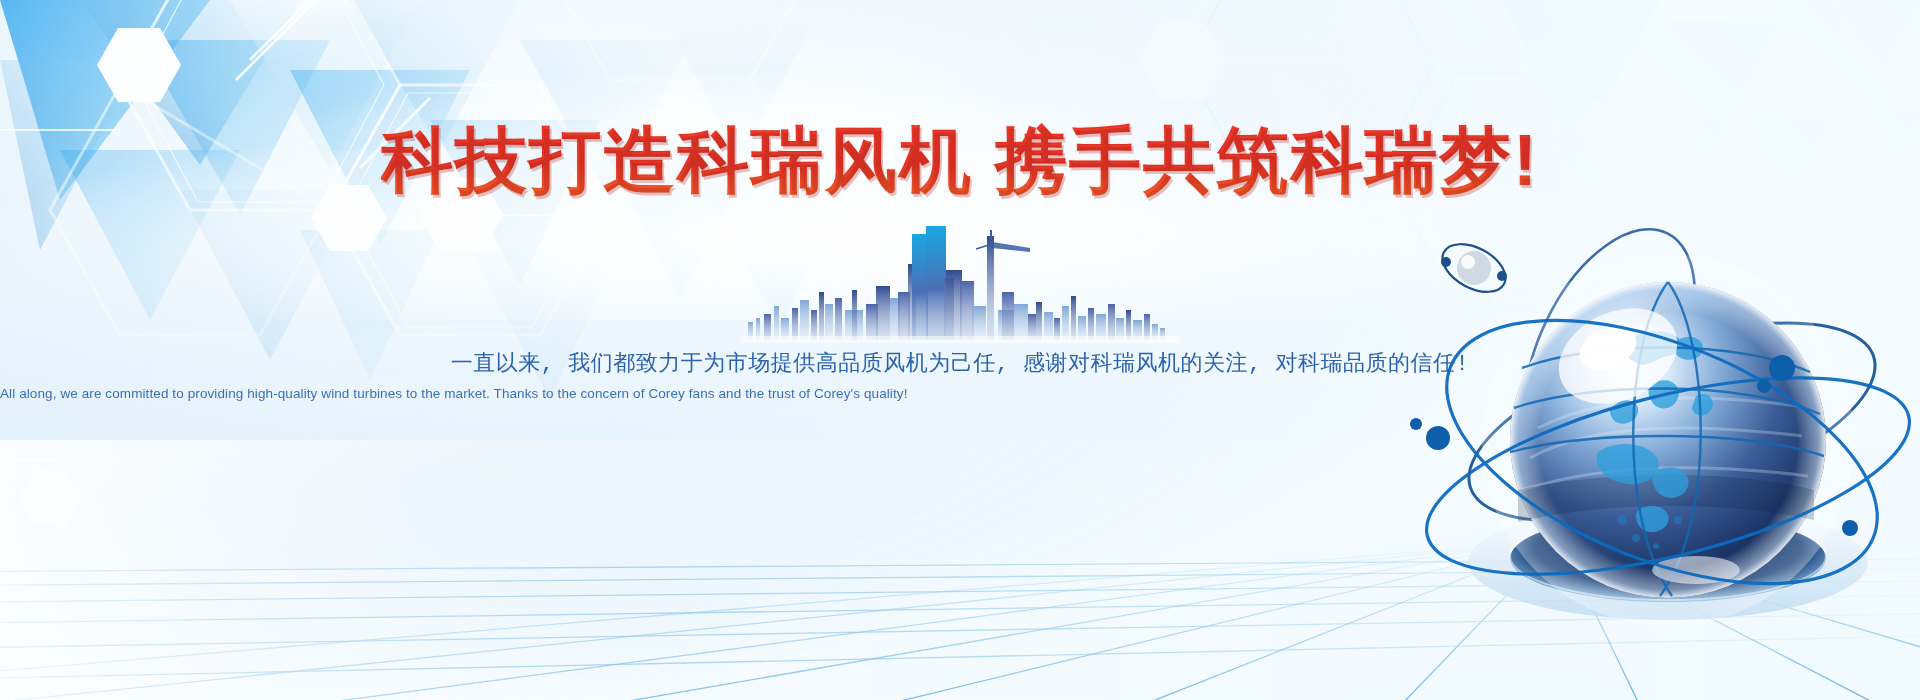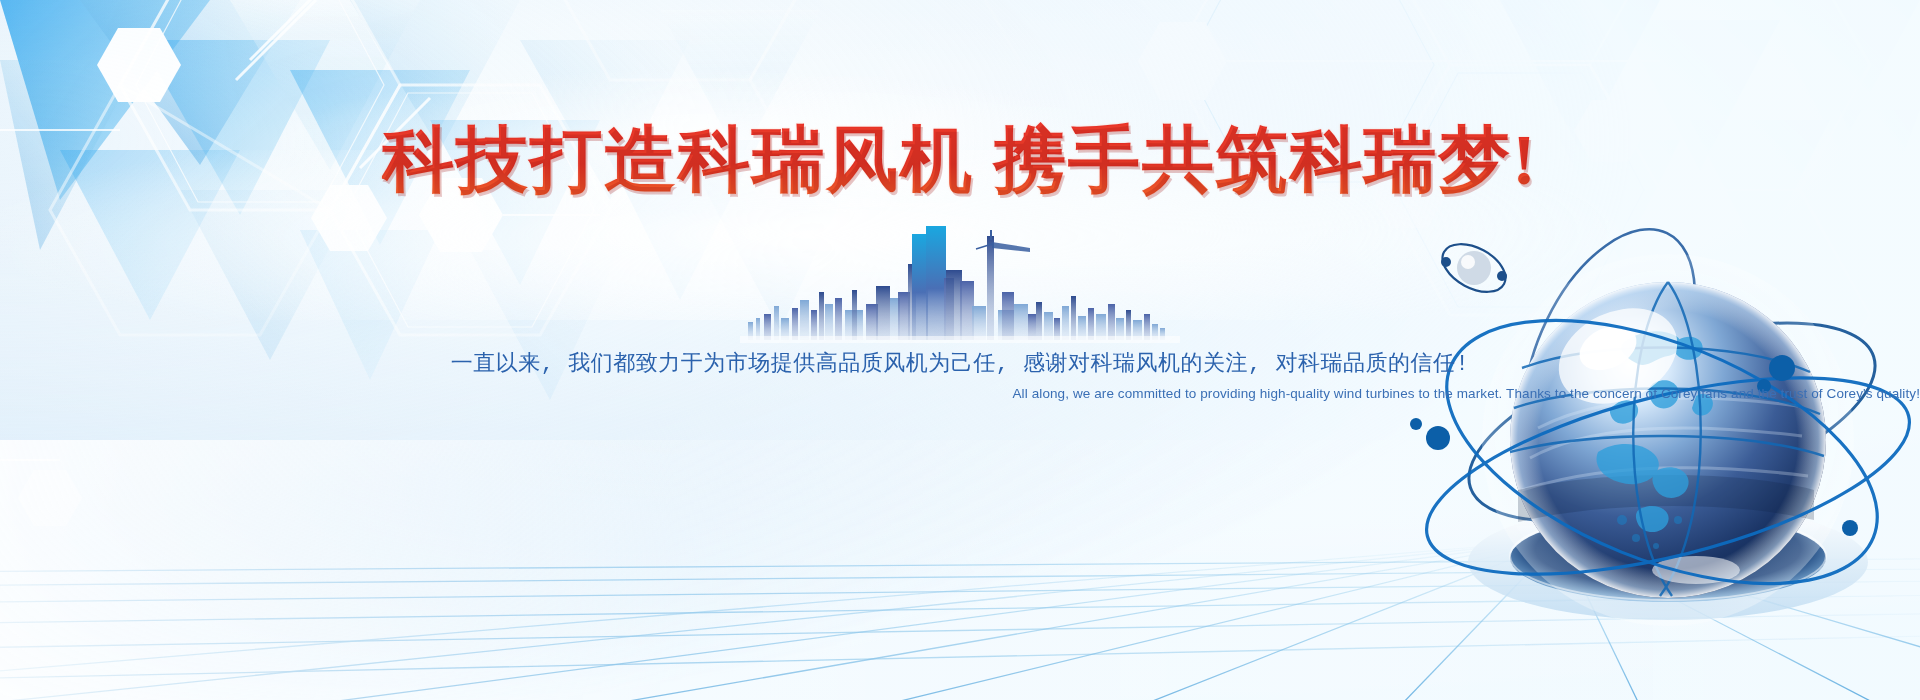--- a/index.html
+++ b/index.html
@@ -32,42 +32,42 @@
     position:absolute;left:200px;top:60px;width:1100px;height:150px;
     background:radial-gradient(55% 70% at 45% 55%, rgba(255,255,255,.85), rgba(255,255,255,0) 70%);
   }
 
   
   .content{position:absolute;left:0;top:0;width:1920px;height:700px;}
 
   .headline{
     position:absolute;left:0;top:124px;width:1920px;
     text-align:center;
-    font-family:Liberation Serif, serif;
+    font-family:Liberation Sans, sans-serif;
     font-weight:bold;
     font-size:72px;
     line-height:1;
     letter-spacing:2px;
     color:#d7161b;
     white-space:nowrap;
     text-shadow:2px 3px 0 rgba(160,20,20,.25), 0 0 2px rgba(255,120,60,.35);
   }
   .headline .grad{
     background:linear-gradient(180deg,#e11b22 0%, #d2151b 55%, #e8541f 100%);
     -webkit-background-clip:text;background-clip:text;
     -webkit-text-fill-color:transparent;color:transparent;
   }
 
   .sub-cn{
     position:absolute;left:0;top:348px;width:1920px;text-align:center;
     font-family:Liberation Mono, monospace;
     font-size:22px;font-weight:500;color:#2b62ad;letter-spacing:.5px;white-space:nowrap;
   }
   .sub-en{
-    position:absolute;left:0;top:386px;width:1920px;text-align:right;
+    position:absolute;left:0;top:386px;width:1920px;text-align:left;
     font-family:"Liberation Sans","DejaVu Sans",sans-serif;
     font-size:13.5px;color:#3a6fb5;letter-spacing:.1px;white-space:nowrap;
   }
 
   
   .skyline{position:absolute;left:740px;top:218px;width:440px;height:125px;}
   .skyline svg{width:100%;height:100%;}
 
   
   .globe-wrap{position:absolute;right:-10px;bottom:40px;width:520px;height:470px;}

